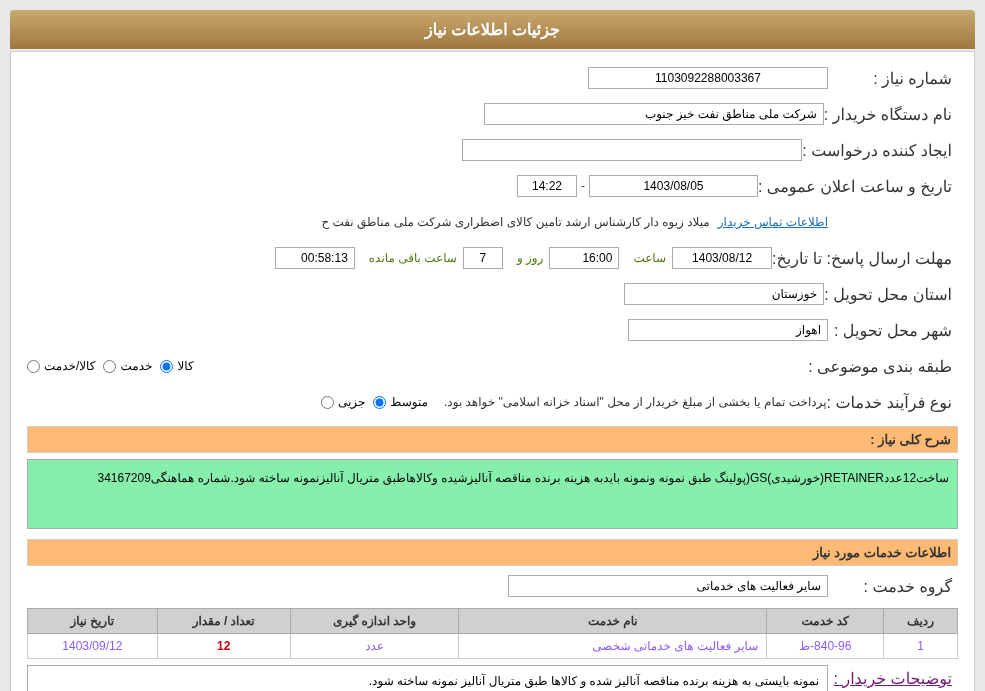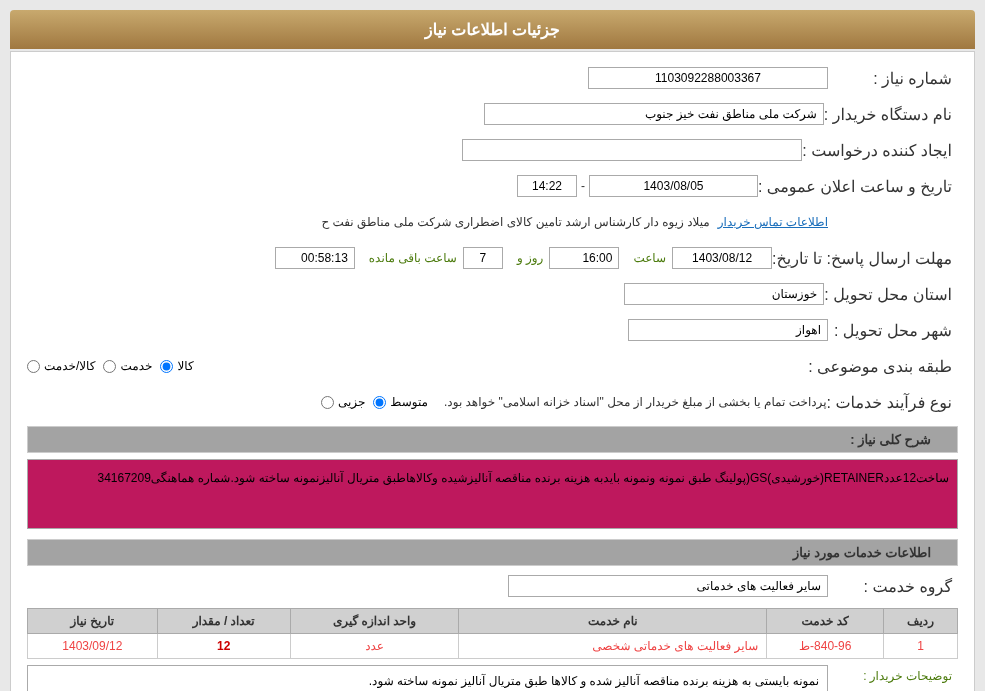--- a/index.html
+++ b/index.html
@@ -123,32 +123,32 @@
     .process-row {
       display: flex;
       align-items: center;
       gap: 8px;
     }
     .process-note {
       font-size: 12px;
       color: #333;
     }
     .section-header {
-      background: #a3a3a3;
+      background: #fdba74;
       border: 1px solid #ccc;
-      padding: 5px 26px;
+      padding: 5px 6px;
       font-weight: bold;
       font-size: 13px;
       color: #333;
       margin: 10px 0 6px 0;
       text-align: right;
     }
     .description-box {
       border: 1px solid #aaa;
-      background: #be185d;
+      background: #86efac;
       padding: 8px;
       font-size: 12px;
       direction: rtl;
       text-align: right;
       line-height: 1.7;
       width: 100%;
       min-height: 70px;
     }
     .table-container {
       width: 100%;
@@ -164,43 +164,44 @@
       border: 1px solid #aaa;
       padding: 5px 8px;
       text-align: center;
       font-weight: bold;
       color: #333;
     }
     td {
       border: 1px solid #ccc;
       padding: 5px 8px;
       text-align: center;
-      color: #ef4444;
+      color: #8b5cf6;
       background: #fff;
     }
     td.td-red {
       color: #cc0000;
       font-weight: bold;
     }
     td.td-name {
       text-align: right;
     }
     .buyer-notes {
       display: flex;
       align-items: flex-start;
       margin-top: 6px;
       margin-bottom: 10px;
     }
     .buyer-notes-label {
       min-width: 130px;
       text-align: right;
       padding-right: 6px;
-      font-size: 12px;
-      color: #4d7c0f;
+      font-size: 16px;
+      color: #701a75;
       padding-top: 4px;
+      text-decoration: underline;
     }
     .buyer-notes-box {
       flex: 1;
       border: 1px solid #aaa;
       background: #fff;
       min-height: 60px;
       padding: 6px 8px;
       font-size: 12px;
       direction: rtl;
       text-align: right;

